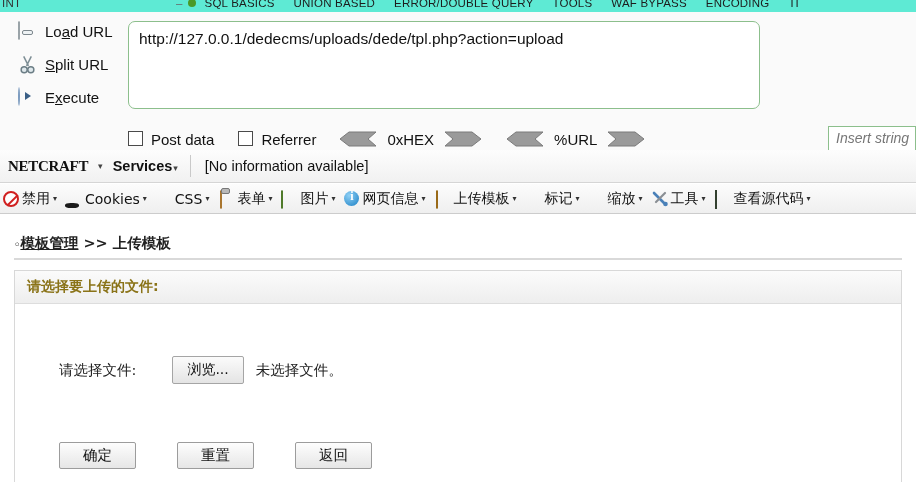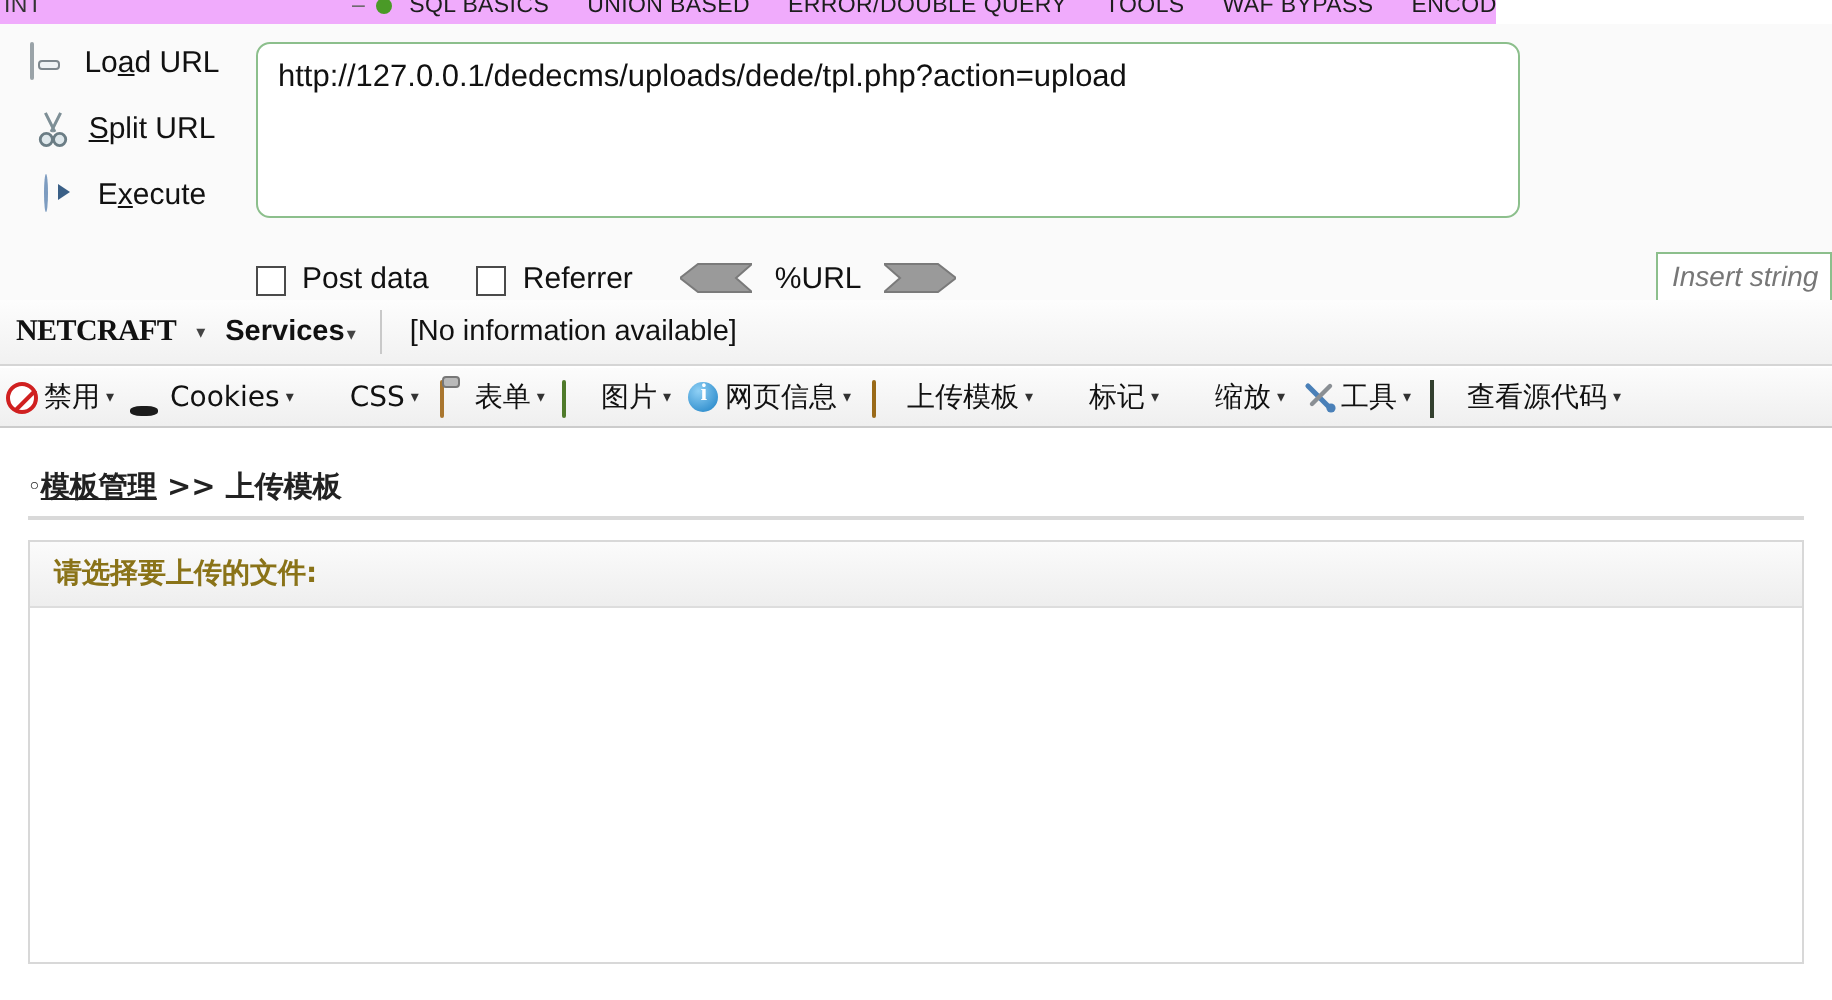--- a/index.html
+++ b/index.html
@@ -15,22 +15,22 @@
     position: relative;
     width: 916px;
     height: 500px;
     background: #ffffff;
   }
 
   
   .hb-topstrip {
     position: absolute;
     left: 0; top: 0;
-    width: 748px; height: 12px;
-    background: #f0abfc;
+    width: 916px; height: 12px;
+    background: #5eead4;
     border-bottom: 3px solid #b91c1c;
     overflow: hidden;
   }
   .hb-topstrip-inner {
     position: absolute;
     left: 0; top: -7px;
     height: 19px;
     width: 916px;
     display: flex;
     align-items: center;
@@ -71,23 +71,22 @@
   .hb-actions {
     position: absolute;
     left: 0; top: 0;
     width: 123px; height: 102px;
     padding-top: 3px;
   }
   .hb-action {
     display: flex;
     align-items: center;
     height: 33px;
-    padding-left: 2px;
+    padding-left: 18px;
     cursor: pointer;
-    justify-content: center;
   }
   .hb-action-ico {
     width: 20px; height: 20px;
     flex: none;
     margin-right: 7px;
     position: relative;
   }
   .hb-action-label {
     font-size: 15px;
     color: #111;
@@ -158,21 +157,21 @@
   .hb-optrow {
     position: absolute;
     left: 128px; top: 112px;
     height: 30px;
     display: flex;
     align-items: center;
     width: 788px;
   }
   .hb-check {
     display: flex;
-    align-items: flex-end;
+    align-items: flex-start;
     margin-right: 24px;
     cursor: pointer;
   }
   .hb-checkbox {
     width: 15px; height: 15px;
     border: 1.5px solid #4a4a4a;
     background: #fff;
     box-sizing: border-box;
     margin-right: 8px;
     flex: none;
@@ -562,20 +561,29 @@
       <label class="hb-check">
         <span class="hb-checkbox"></span>
         <span class="hb-check-label">Post data</span>
       </label>
 
       <label class="hb-check">
         <span class="hb-checkbox"></span>
         <span class="hb-check-label">Referrer</span>
       </label>
 
+      <span class="hb-encgrp">
+        <svg class="arrow-left" viewBox="0 0 36 16">
+          <polygon points="0,8 9,1 36,1 28,8 36,15 9,15" fill="#9a9a9a" stroke="#7a7a7a" stroke-width="1"></polygon>
+        </svg>
+        <span class="hb-enc-label">0xHEX</span>
+        <svg class="arrow-right" viewBox="0 0 36 16">
+          <polygon points="0,1 27,1 36,8 27,15 0,15 8,8" fill="#9a9a9a" stroke="#7a7a7a" stroke-width="1"></polygon>
+        </svg>
+      </span>
 
       <span class="hb-encgrp">
         <svg class="arrow-left" viewBox="0 0 36 16">
           <polygon points="0,8 9,1 36,1 28,8 36,15 9,15" fill="#9a9a9a" stroke="#7a7a7a" stroke-width="1"></polygon>
         </svg>
         <span class="hb-enc-label">%URL</span>
         <svg class="arrow-right" viewBox="0 0 36 16">
           <polygon points="0,1 27,1 36,8 27,15 0,15 8,8" fill="#9a9a9a" stroke="#7a7a7a" stroke-width="1"></polygon>
         </svg>
       </span>
@@ -680,17 +688,32 @@
         <span class="dot">◦</span><a href="#">模板管理</a><span> &gt;&gt; </span><span>上传模板</span>
       </span>
     </div>
 
     <div class="panel-box">
 
       <div class="panel-head">
         <span class="panel-head-title">请选择要上传的文件:</span>
       </div>
 
+      <div class="panel-body">
+
+        <div class="file-row">
+          <span class="file-label">请选择文件:</span>
+          <button class="browse-btn">浏览...</button>
+          <span class="file-status">未选择文件。</span>
+        </div>
+
+        <div class="btn-row">
+          <button class="form-btn">确定</button>
+          <button class="form-btn">重置</button>
+          <button class="form-btn">返回</button>
+        </div>
+
+      </div>
     </div>
 
   </div>
 
 </div>
 
 </body></html>

